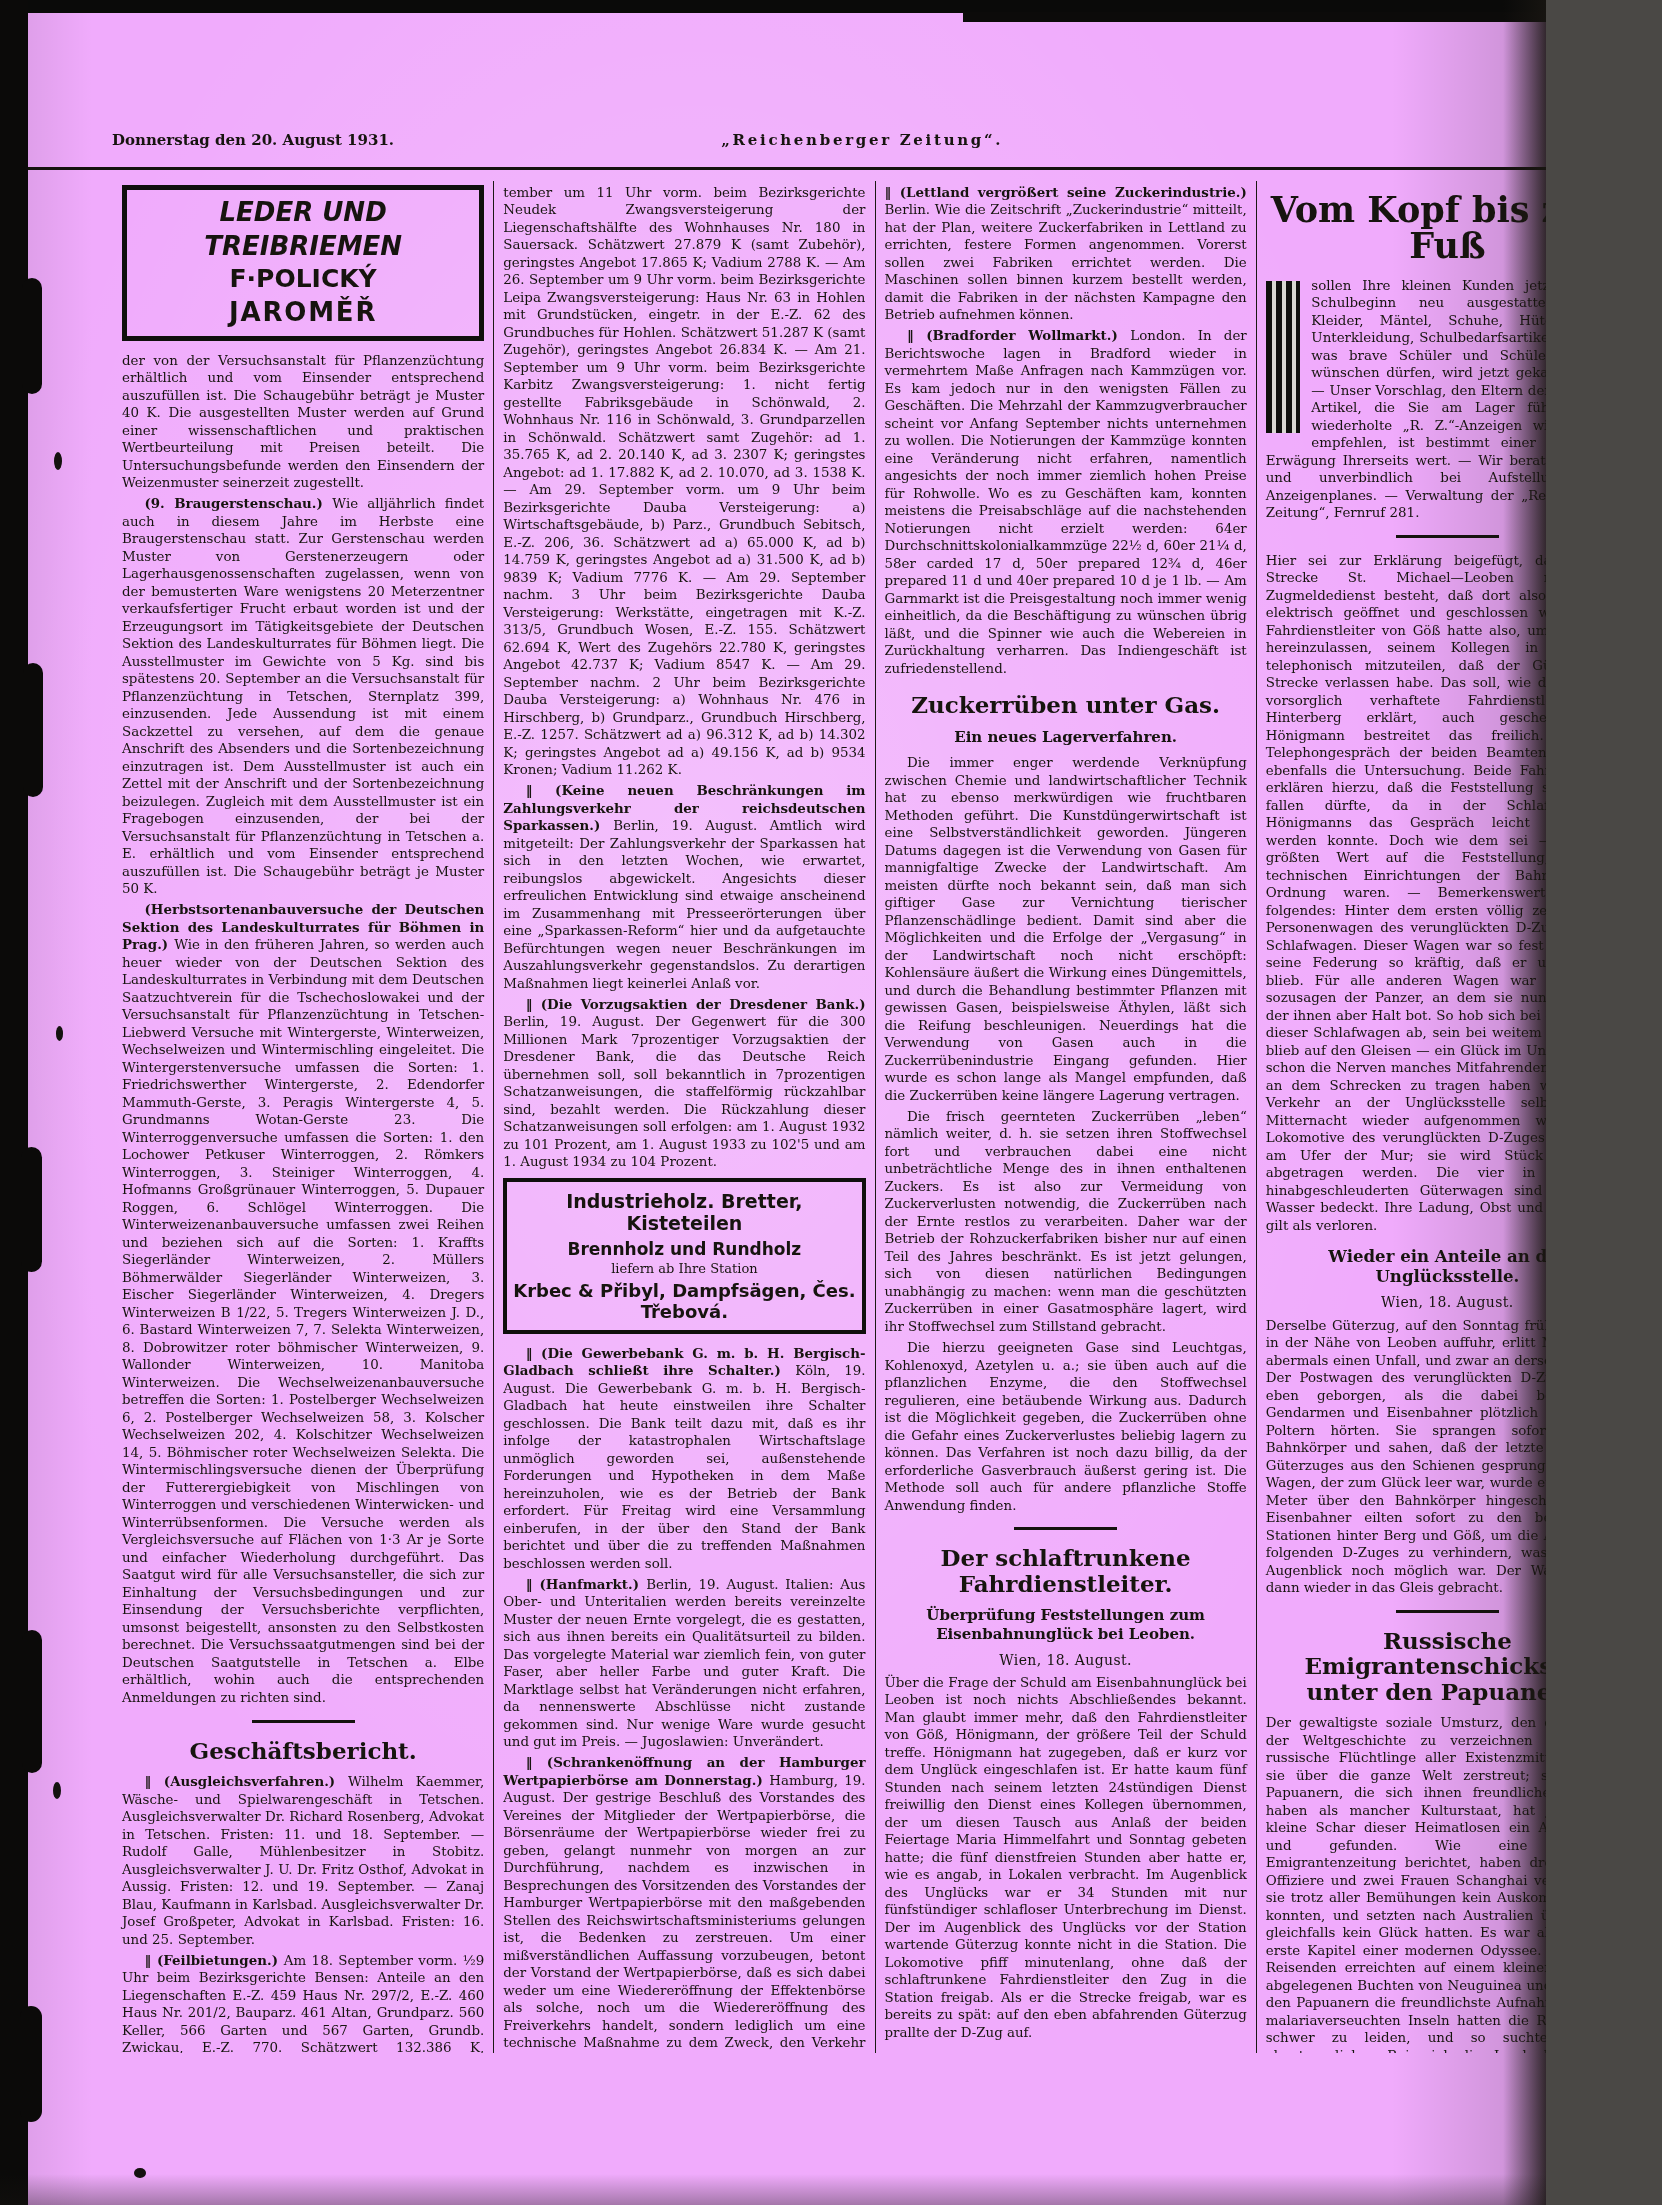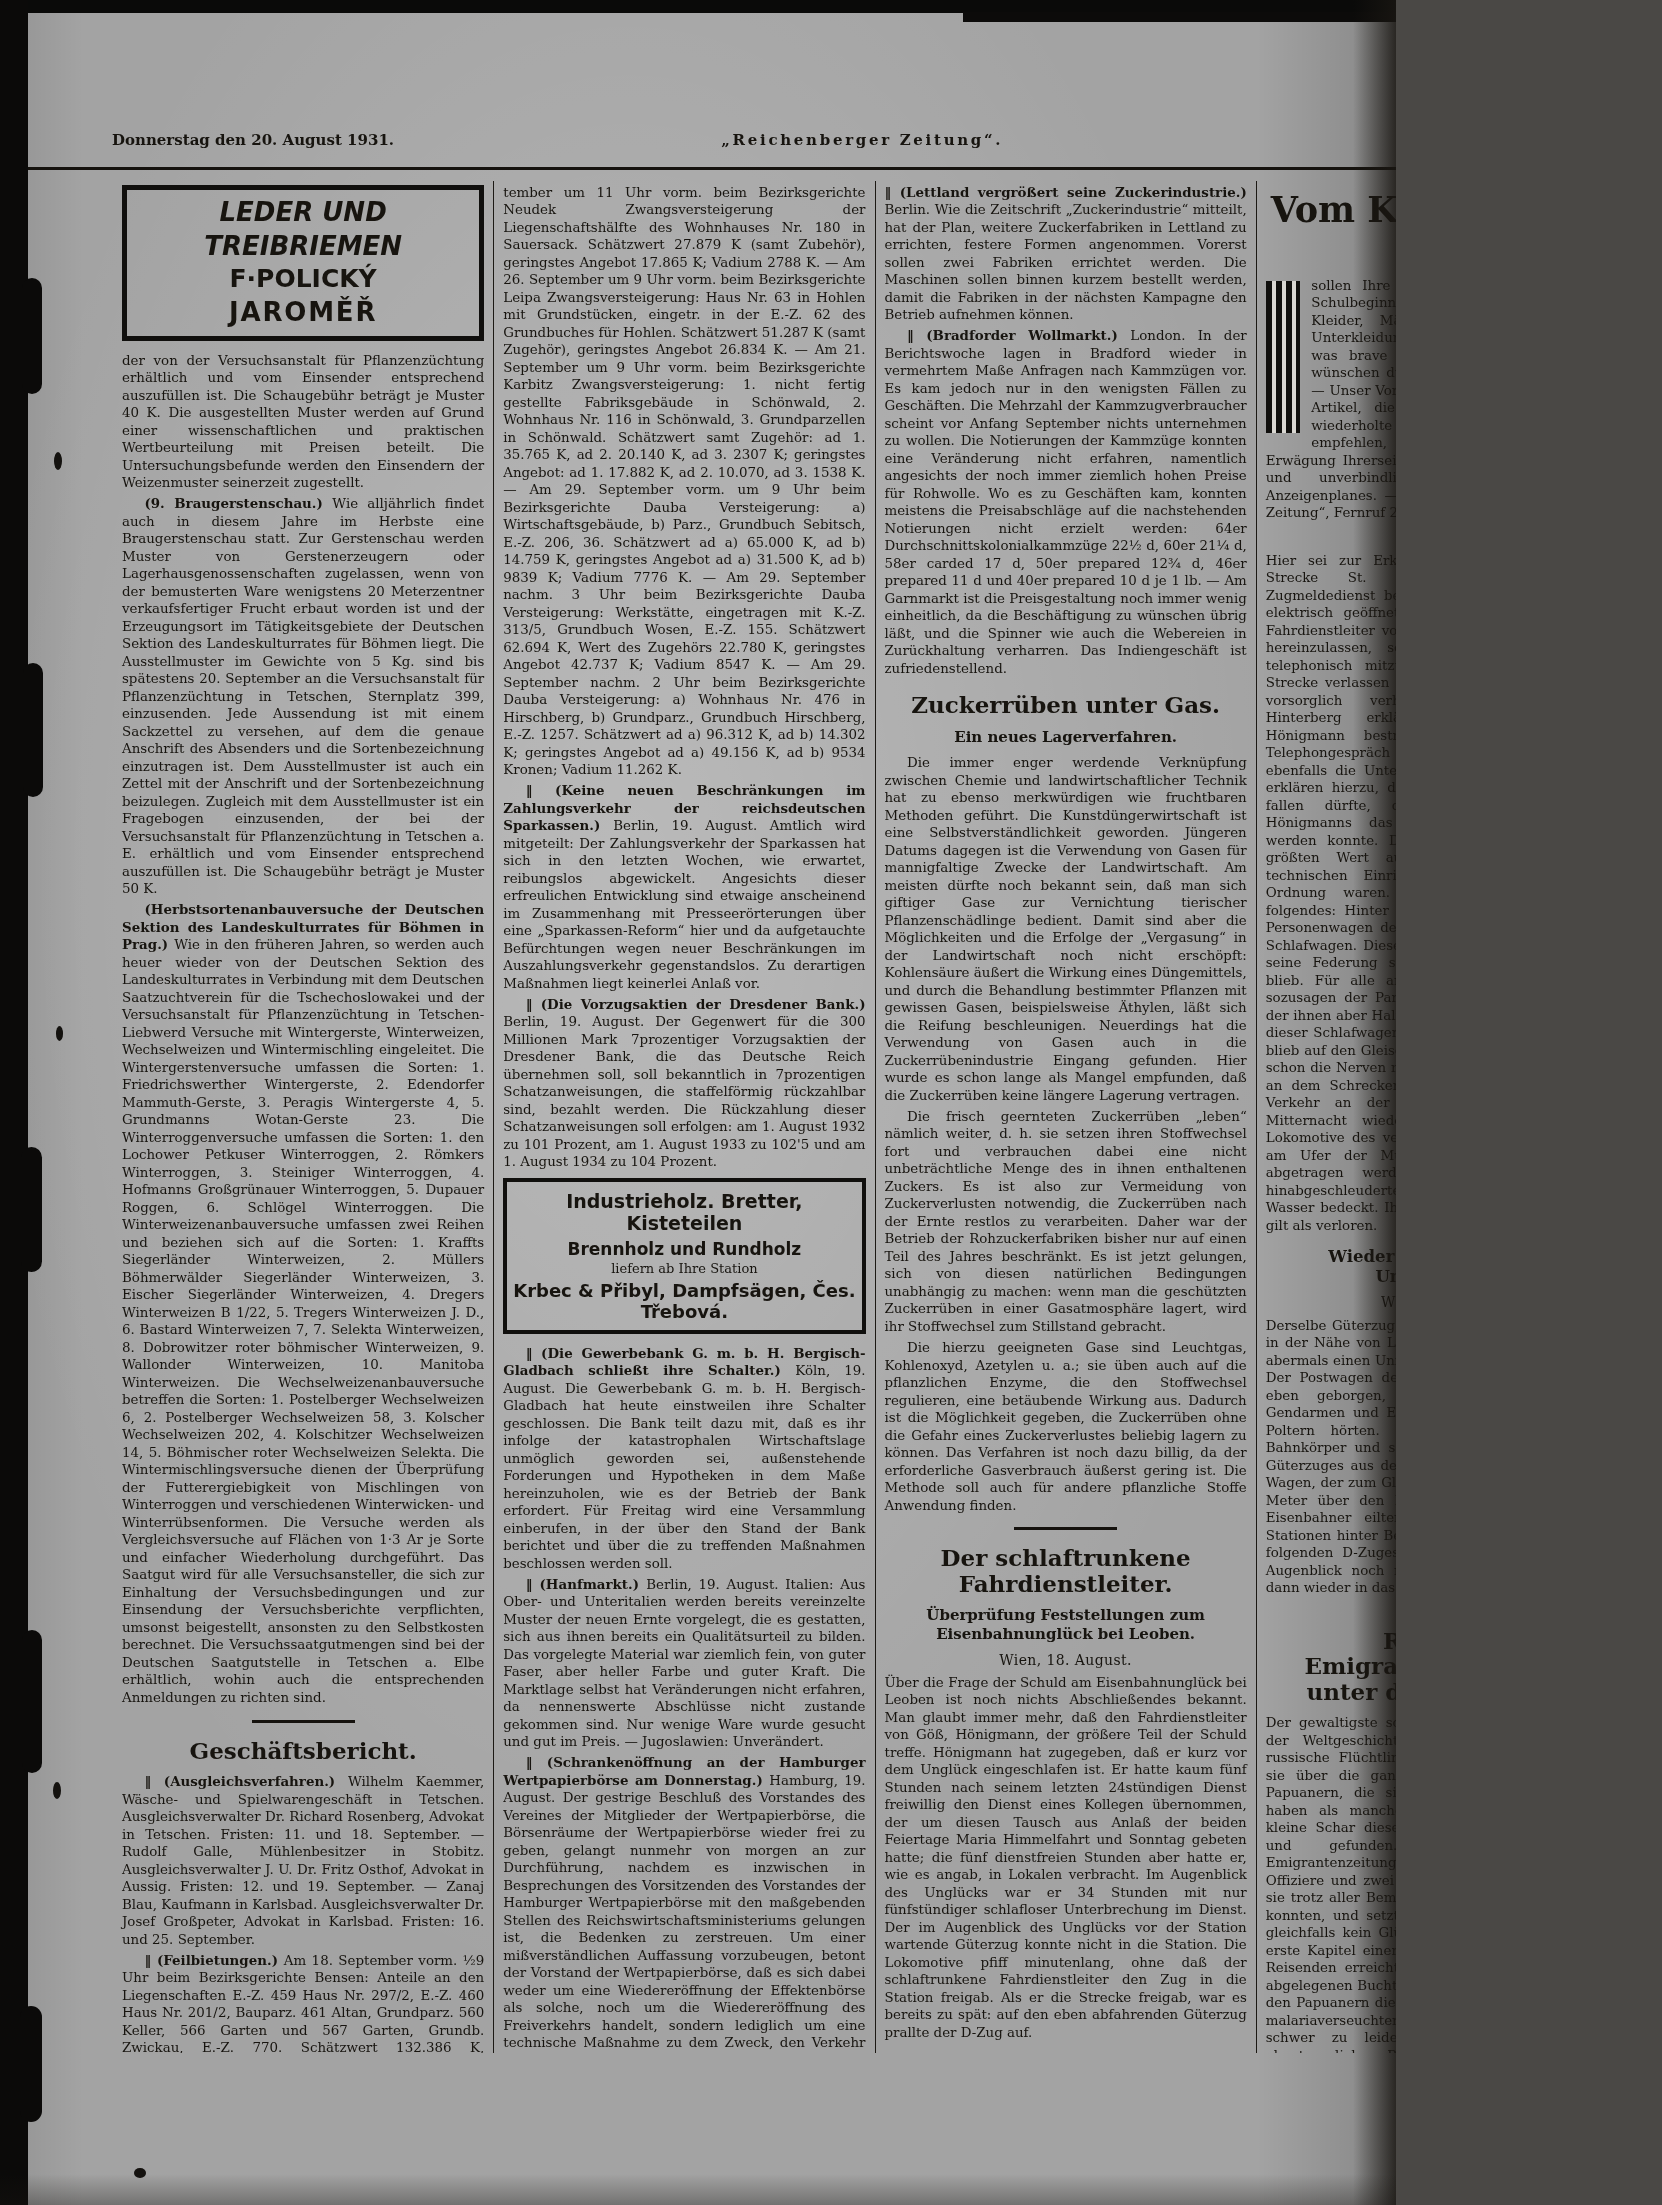--- a/index.html
+++ b/index.html
@@ -1,16 +1,16 @@
 <!DOCTYPE html>
 <html style="font-size:7.2px"><head>
 <meta charset="utf-8">
 <style>
   html,body{margin:0;padding:0;background:#4a4845;}
-  .page{position:relative;width:1396px;height:2205px;background:#a3a3a3;overflow:hidden;
+  .page{position:relative;width:1546px;height:2205px;background:#f0abfc;overflow:hidden;
         font-family:"DejaVu Serif",serif;color:#17140f;}
   .paper-tone{position:absolute;inset:0;
         background:radial-gradient(ellipse at 45% 40%, rgba(255,255,255,.25), rgba(0,0,0,0) 60%),
                    linear-gradient(to right, rgba(0,0,0,.10), rgba(0,0,0,0) 6%, rgba(0,0,0,0) 90%, rgba(0,0,0,.18));}
   
   .top-streak{position:absolute;top:0;left:0;width:100%;height:13.4px;background:#0a0a09;}
   .top-streak2{position:absolute;top:11.6px;left:963px;width:700px;height:10px;background:#0c0b0a;}
   .film-edge-left{position:absolute;top:0;left:0;width:28px;height:100%;background:#0b0a09;}
   .blob{position:absolute;background:#0b0a09;border-radius:18px;}
   .dot{position:absolute;background:#14120f;border-radius:50%;}

